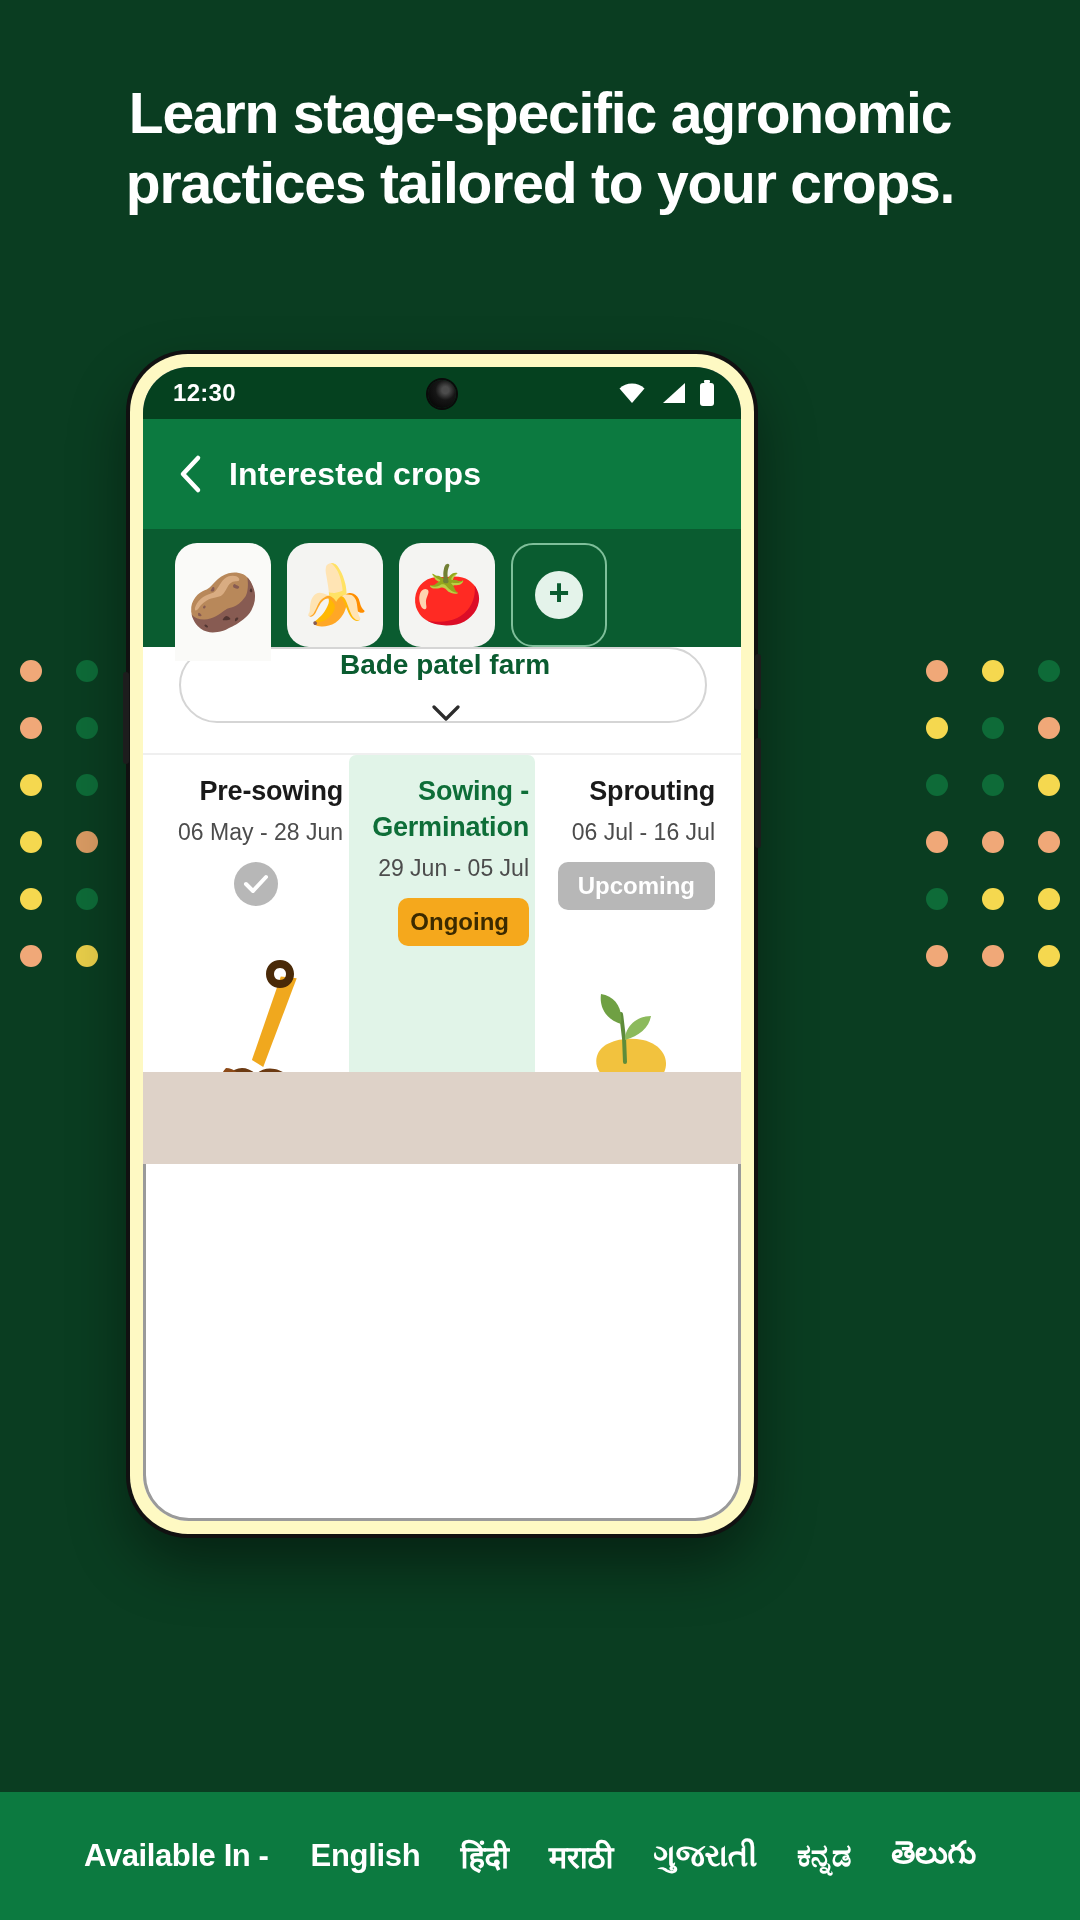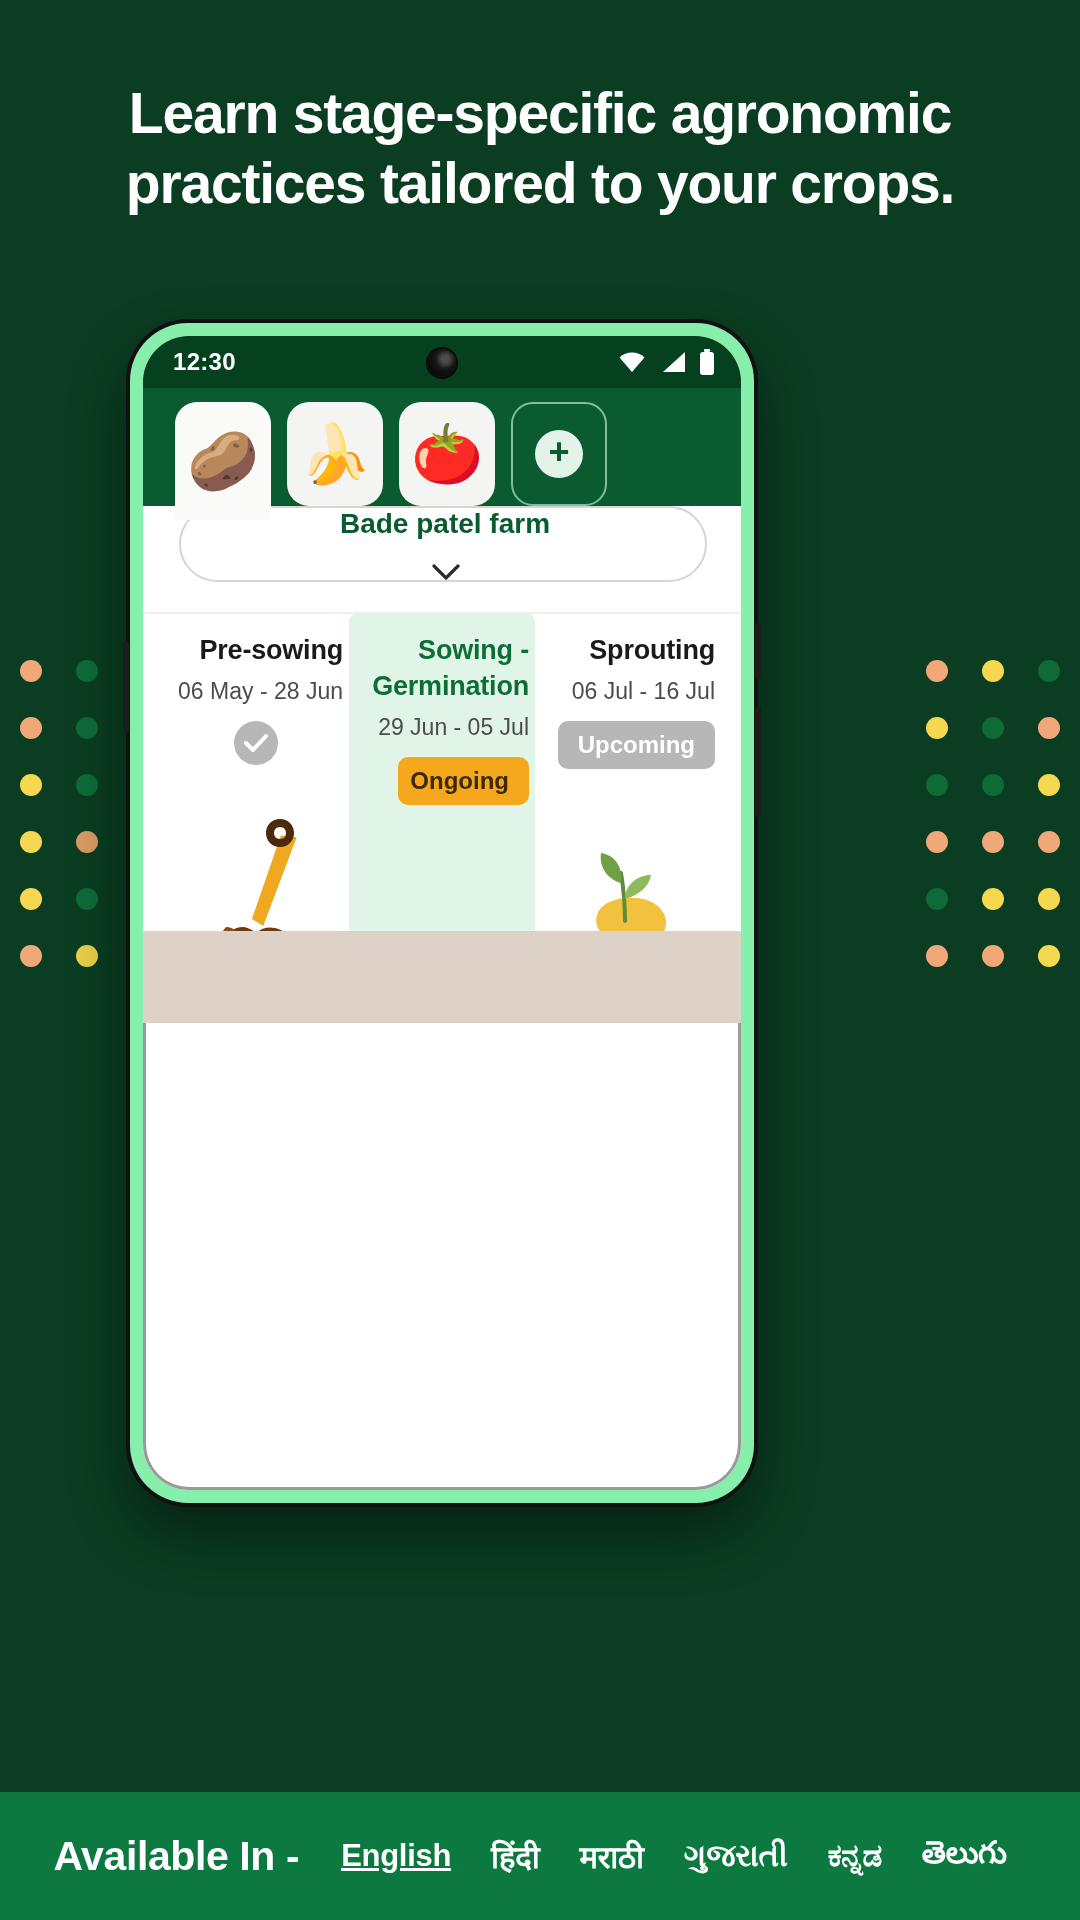--- a/index.html
+++ b/index.html
@@ -22,23 +22,23 @@
 
   
   .dotgrid{ position:absolute; display:grid; grid-template-columns:repeat(3,1fr);
             gap:35px 34px; }
   .dotgrid.left{ left:20px; top:660px; }
   .dotgrid.right{ right:20px; top:660px; }
   .dot{ width:22px; height:22px; border-radius:50%; }
 
   
   .phone{
-    position:absolute; left:130px; top:323px;
+    position:absolute; left:130px; top:354px;
     width:624px; height:1180px;
-    background:#86efac;
+    background:#fef9c3;
     border-radius:58px;
     padding:13px;
     box-shadow:0 0 0 4px #111 , 0 28px 60px rgba(0,0,0,.45);
   }
   .phone-inner{
     position:relative;
     width:100%; height:100%;
     background:#FFFFFF;
     border-radius:46px;
     overflow:hidden;
@@ -175,23 +175,23 @@
   
   .shovel{ position:absolute; left:50%; transform:translateX(-50%); bottom:18px; }
 
   
   .langbar{
     position:absolute; left:0; bottom:0; width:1080px; height:128px;
     background:#0C7A40;
     display:flex; align-items:center; justify-content:center;
     gap:0; color:#FFFFFF;
   }
-  .lang-label{ font-size:41px; font-weight:700; letter-spacing:-.4px; margin-right:42px; }
+  .lang-label{ font-size:31px; font-weight:700; letter-spacing:-.4px; margin-right:42px; }
   .lang-item{ font-size:31px; font-weight:600; margin:0 20px; letter-spacing:-.3px; }
-  .lang-item.first{ margin-left:0;text-decoration:underline; }
+  .lang-item.first{ margin-left:0; }
 </style>
 </head>
 <body>
 
 <div class="promo-headline">Learn stage-specific agronomic practices tailored to your crops.</div>
 
 <div class="dotgrid left" id="dots-left">
     <div class="dot" style="background: rgb(240, 168, 120);"></div>
     <div class="dot" style="background: rgb(14, 107, 56);"></div>
     <div class="dot" style="background: rgb(14, 107, 56);"></div>
@@ -255,20 +255,28 @@
         </span>
         <span>
           <svg class="ic-batt" width="16" height="26" viewBox="0 0 16 26">
             <rect x="5" y="0" width="6" height="3" rx="1" fill="#fff"></rect>
             <rect x="1" y="3" width="14" height="23" rx="3" fill="#fff"></rect>
           </svg>
         </span>
       </div>
     </div>
 
+    <div class="appbar">
+      <span class="back-chevron">
+        <svg width="26" height="40" viewBox="0 0 26 40">
+          <path d="M21 4 L6 20 L21 36" stroke="#fff" stroke-width="4.5" fill="none" stroke-linecap="round" stroke-linejoin="round"></path>
+        </svg>
+      </span>
+      <span class="appbar-title">Interested crops</span>
+    </div>
 
     <div class="cropstrip">
       <div class="croptab active">
         <span class="emoji">🥔</span>
       </div>
       <div class="croptab">
         <span class="emoji">🍌</span>
       </div>
       <div class="croptab">
         <span class="emoji">🍅</span>

